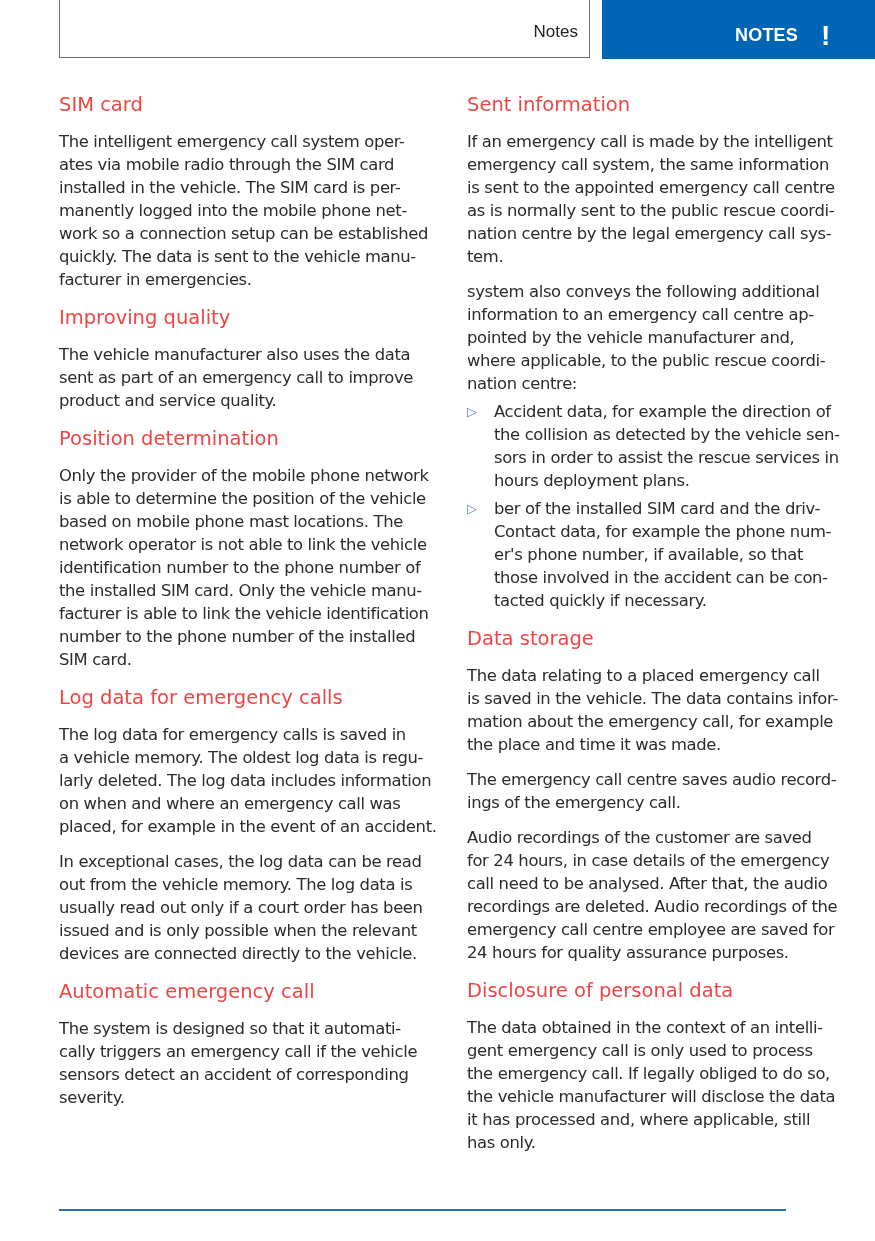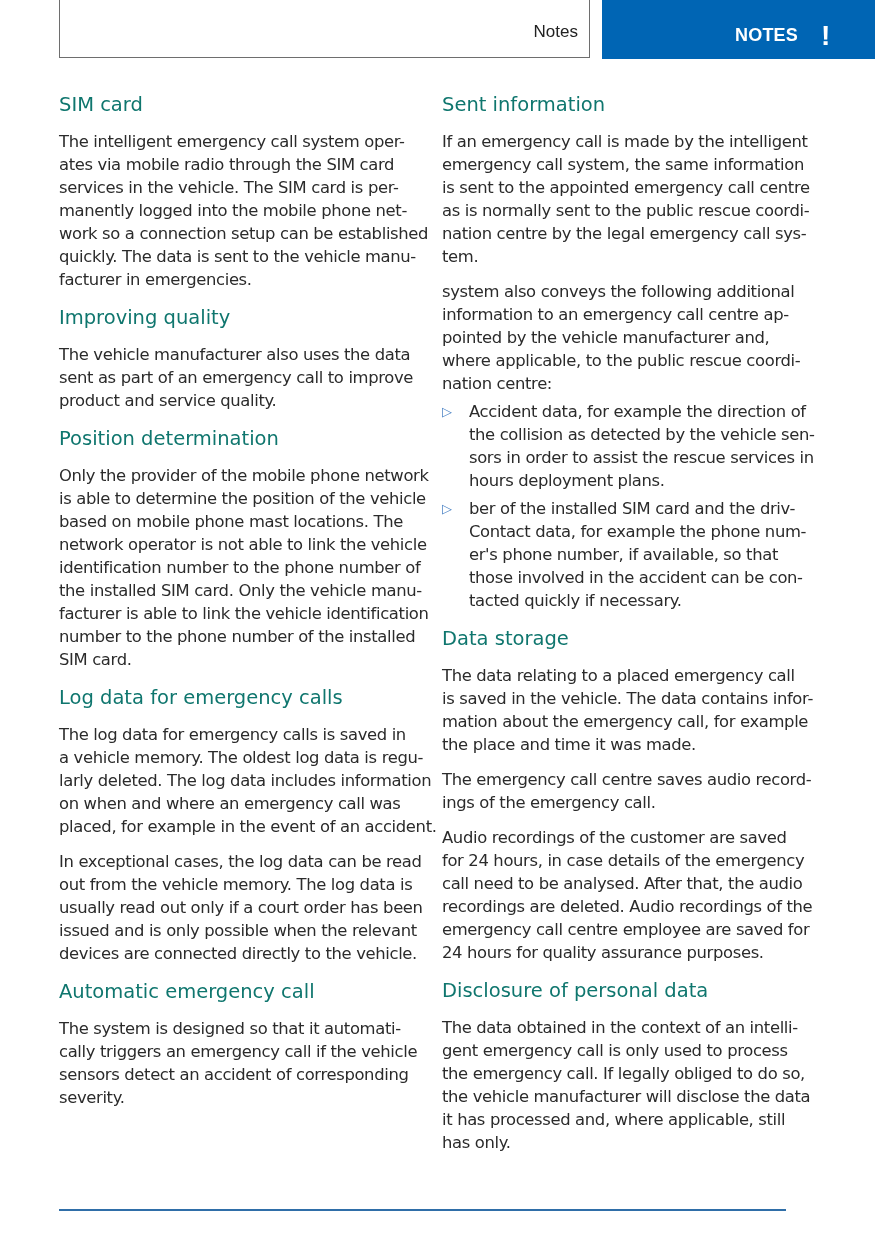--- a/index.html
+++ b/index.html
@@ -9,22 +9,22 @@
              border: 1px solid #6e6e6e; border-top: none; box-sizing: border-box; }
   .hdr-notes { position: absolute; right: 11px; top: 24px; font-size: 17px; color: #222;
                font-family: "Liberation Sans", sans-serif; }
   .hdr-tab { position: absolute; left: 602px; top: 0; width: 273px; height: 59px; background: #0065b4; }
   .hdr-tab-label { position: absolute; left: 133px; top: 25px; font-size: 18px; font-weight: bold; color: #fff;
                    font-family: "Liberation Sans", sans-serif; letter-spacing: 0.2px; }
   .hdr-tab-icon { position: absolute; left: 219px; top: 20px; font-size: 28px; font-weight: bold; color: #fff;
                   font-family: "Liberation Sans", sans-serif; }
   .col { position: absolute; top: 92px; width: 380px; }
   .col-left { left: 59px; }
-  .col-right { left: 442px; }
-  .h { color: #0f766e; font-size: 19.5px; line-height: 26px; margin: 0 0 5px 0; font-weight: normal; }
+  .col-right { left: 467px; }
+  .h { color: #ef4444; font-size: 19.5px; line-height: 26px; margin: 0 0 5px 0; font-weight: normal; }
   .p { font-size: 16.4px; line-height: 23px; margin: 12px 0 5px 0; letter-spacing: -0.35px; white-space: nowrap; }
   .p span { display: block; }
   .sec { margin-bottom: 14px; }
   .li { position: relative; padding-left: 27px; margin-bottom: 5px; font-size: 16.4px; line-height: 23px;
         letter-spacing: -0.35px; white-space: nowrap; }
   .li span.line { display: block; }
   .bullet { position: absolute; left: 0; top: 0; color: #4a82c4; font-size: 13px; line-height: 23px; }
   .footer-line { position: absolute; left: 59px; top: 1209px; width: 727px; height: 2px; background: #2f6ea8; }
   .page-num { position: absolute; left: 820px; top: 1250px; font-size: 22px; color: #ec4899;
               font-family: "Liberation Sans", sans-serif; }
@@ -39,21 +39,21 @@
   <span class="hdr-tab-label">NOTES</span>
   <span class="hdr-tab-icon">!</span>
 </div>
 
 <div class="col col-left" id="left-col">
     <div class="sec">
       <h2 class="h">SIM card</h2>
       <div class="p">
         <span>The intelligent emergency call system oper-</span>
         <span>ates via mobile radio through the SIM card</span>
-        <span>services in the vehicle. The SIM card is per-</span>
+        <span>installed in the vehicle. The SIM card is per-</span>
         <span>manently logged into the mobile phone net-</span>
         <span>work so a connection setup can be established</span>
         <span>quickly. The data is sent to the vehicle manu-</span>
         <span>facturer in emergencies.</span>
       </div>
     </div>
     <div class="sec">
       <h2 class="h">Improving quality</h2>
       <div class="p">
         <span>The vehicle manufacturer also uses the data</span>

